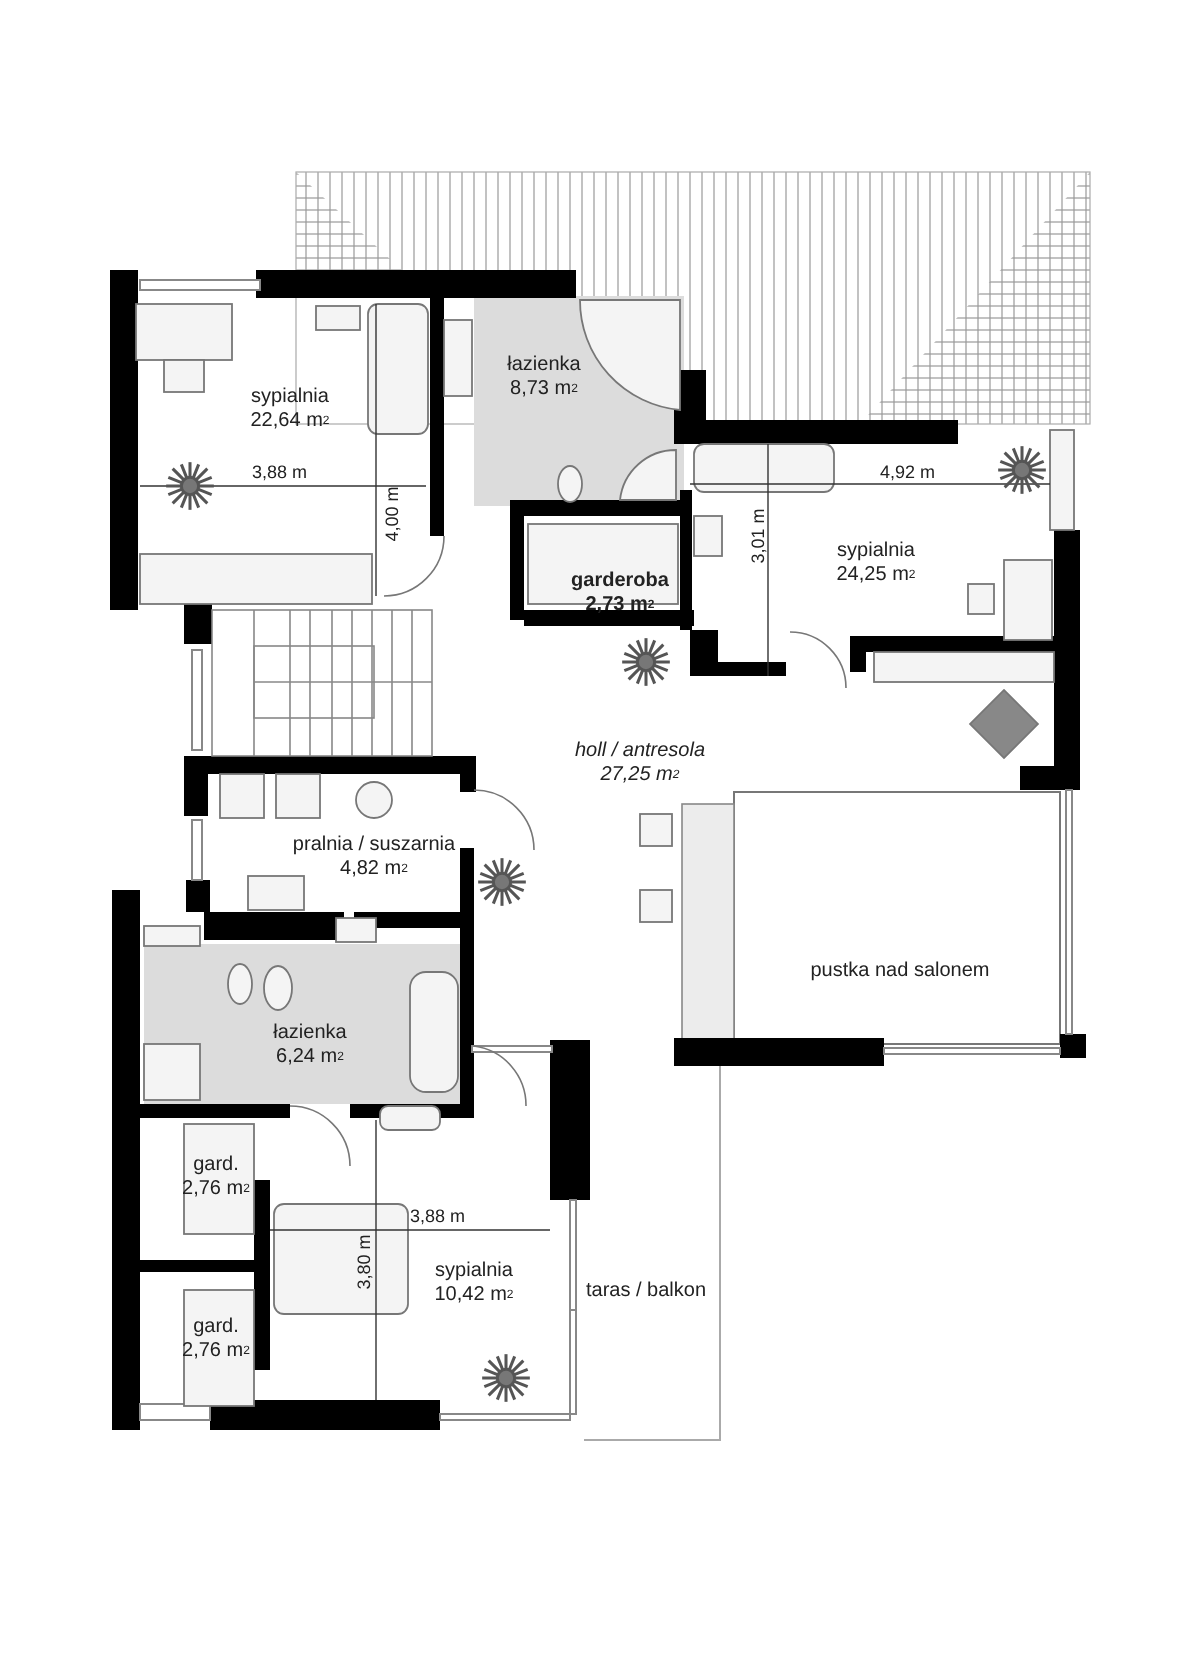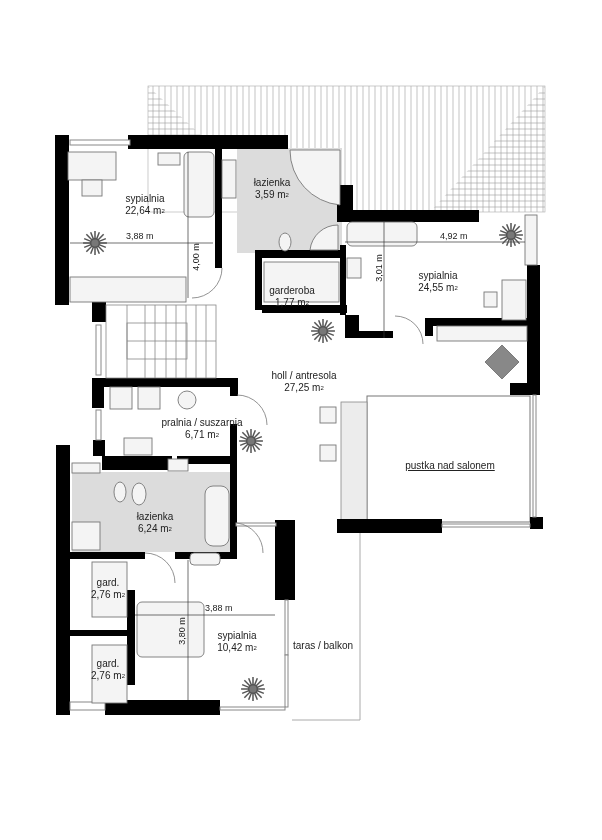--- a/index.html
+++ b/index.html
@@ -196,39 +196,39 @@
     <use href="#plant" x="240" y="676" width="26" height="26"></use>
   </g>
 </svg>
 
 <div class="lbl" style="left:145px;top:193px;">
   <div>sypialnia</div>
   <div><span>22,64</span> <span>m</span><sup>2</sup></div>
 </div>
 <div class="lbl" style="left:272px;top:177px;">
   <div>łazienka</div>
-  <div><span>3,59</span> <span>m</span><sup>2</sup></div>
-</div>
-<div class="lbl" style="left:292px;top:285px;">
+  <div><span>8,73</span> <span>m</span><sup>2</sup></div>
+</div>
+<div class="lbl" style="left:310px;top:285px;font-weight:bold;">
   <div>garderoba</div>
-  <div><span>1,77</span> <span>m</span><sup>2</sup></div>
+  <div><span>2,73</span> <span>m</span><sup>2</sup></div>
 </div>
 <div class="lbl" style="left:438px;top:270px;">
   <div>sypialnia</div>
-  <div><span>24,55</span> <span>m</span><sup>2</sup></div>
-</div>
-<div class="lbl" style="left:304px;top:370px;">
+  <div><span>24,25</span> <span>m</span><sup>2</sup></div>
+</div>
+<div class="lbl" style="left:320px;top:370px;font-style:italic;">
   <div>holl / antresola</div>
   <div><span>27,25</span> <span>m</span><sup>2</sup></div>
 </div>
-<div class="lbl" style="left:202px;top:417px;">
+<div class="lbl" style="left:187px;top:417px;">
   <div>pralnia / suszarnia</div>
-  <div><span>6,71</span> <span>m</span><sup>2</sup></div>
-</div>
-<div class="lbl" style="left:450px;top:460px;text-decoration:underline;">
+  <div><span>4,82</span> <span>m</span><sup>2</sup></div>
+</div>
+<div class="lbl" style="left:450px;top:480px;">
   <div>pustka nad salonem</div>
 </div>
 <div class="lbl" style="left:155px;top:511px;">
   <div>łazienka</div>
   <div><span>6,24</span> <span>m</span><sup>2</sup></div>
 </div>
 <div class="lbl" style="left:108px;top:577px;">
   <div>gard.</div>
   <div><span>2,76</span> <span>m</span><sup>2</sup></div>
 </div>

